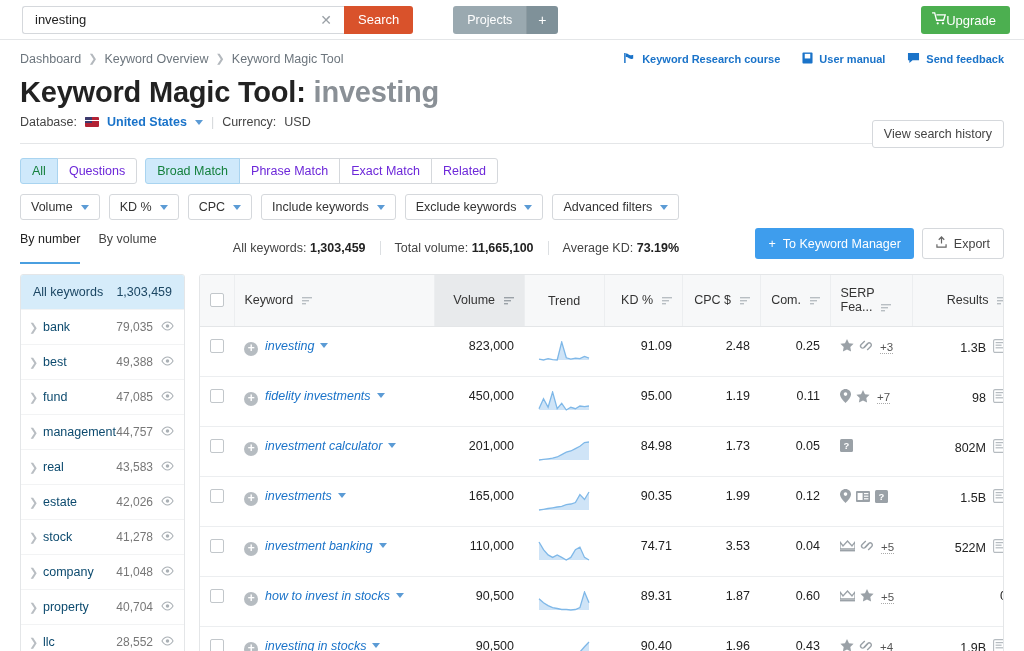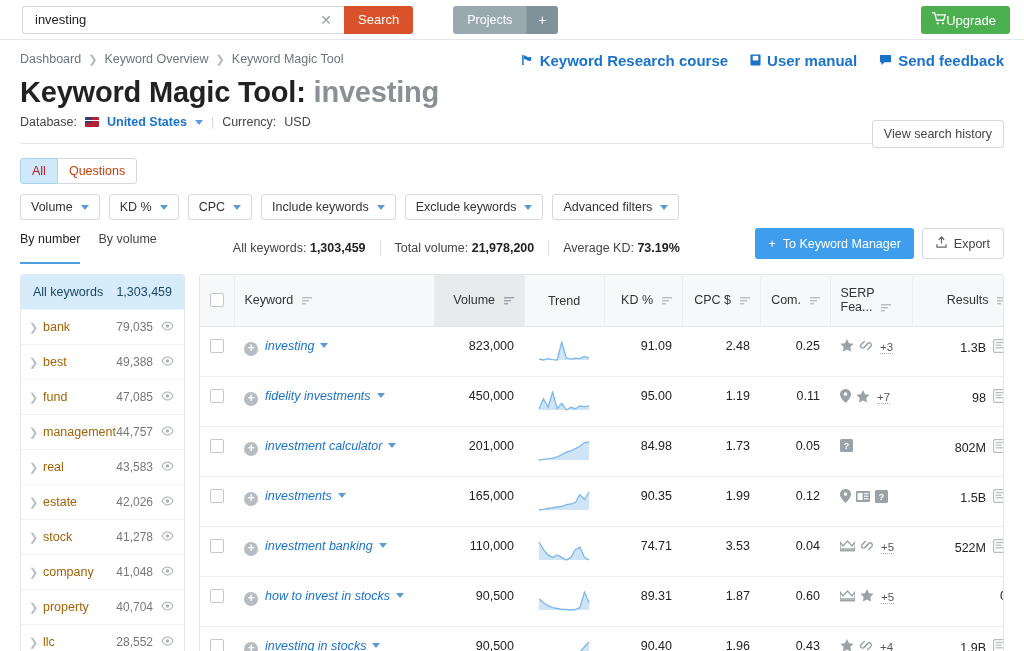--- a/index.html
+++ b/index.html
@@ -50,67 +50,67 @@
   .upgrade-btn {
     position:absolute; right:14px; top:6px;
     background:#4caf50; color:#fff; border:none; border-radius:3px;
     height:28px; padding:0 14px 0 11px; font-size:13px; cursor:pointer;
     display:flex; align-items:center; gap:0;
     font-family:"Liberation Sans", sans-serif;
   }
 
   
   .pagehead { padding:12px 20px 0 20px; position:relative; }
-  .crumbs { font-size:12.5px; color:#6c757d; display:flex; align-items:center; gap:7px; }
+  .crumbs { font-size:12.5px; color:#6c757d; display:flex; gap:7px; }
   .crumbs a { color:#6c757d; text-decoration:none; cursor:pointer; }
   .crumb-sep { color:#b3b8bd; font-size:11px; }
   h1.title {
     margin:10px 0 6px 0; font-size:29px; font-weight:bold; color:#222;
     letter-spacing:-0.2px;
   }
   h1.title .kw { color:#8a9096; font-weight:bold; }
   .dbline { font-size:12.5px; color:#444; display:flex; align-items:center; gap:8px; }
   .dbline .flag {
     display:inline-block; width:14px; height:10px; position:relative;
     background:#b22234; border-radius:1px; overflow:hidden; vertical-align:-1px;
   }
   .dbline .flag i { position:absolute; left:0; top:0; width:7px; height:6px; background:#3c3b6e; }
   .dbline .flag b { position:absolute; left:0; top:3px; width:14px; height:1px; background:#fff; }
   .dblink { color:#1a73c9; text-decoration:none; cursor:pointer; font-weight:bold; }
   .vsep { color:#d4d7da; }
 
   .toplinks {
     position:absolute; right:20px; top:12px; display:flex; gap:22px;
-    font-size:15px;
+    font-size:11px;
   }
   .toplinks a {
     color:#1a73c9; text-decoration:none; cursor:pointer;
     display:flex; align-items:center; gap:6px; font-weight:bold;
   }
   .history-btn {
     position:absolute; right:20px; top:80px;
     border:1px solid #d5d8dc; background:#fff; border-radius:3px;
     font-size:12.5px; color:#444; padding:6px 11px; cursor:pointer;
     font-family:"Liberation Sans", sans-serif;
   }
 
   .divider { height:1px; background:#e4e6e8; margin:14px 0 0 0; }
 
   
   .filters { padding:14px 20px 0 20px; }
   .tabgroup { display:flex; gap:0; margin-bottom:10px; }
   .tabgroup .grp { display:flex; margin-right:8px; }
   .tab {
-    border:1px solid #d5d8dc; background:#fff; font-size:12.5px; color:#c2410c;
+    border:1px solid #d5d8dc; background:#fff; font-size:12.5px; color:#6d28d9;
     padding:5px 11px; cursor:pointer; font-family:"Liberation Sans", sans-serif;
     margin-right:-1px;
   }
   .tab:first-child { border-radius:3px 0 0 3px; }
   .tab:last-child { border-radius:0 3px 3px 0; margin-right:0; }
-  .tab.active { background:#cfe9fb; border-color:#a9d4f0; color:#b91c1c; position:relative; z-index:2; }
+  .tab.active { background:#cfe9fb; border-color:#a9d4f0; color:#15803d; position:relative; z-index:2; }
 
   .dropdowns { display:flex; gap:9px; }
   .dd {
     border:1px solid #d5d8dc; background:#fff; border-radius:3px;
     font-size:12.5px; color:#333; padding:5px 10px; cursor:pointer;
     display:flex; align-items:center; gap:8px;
     font-family:"Liberation Sans", sans-serif;
   }
   .caret { width:0;height:0;border-left:4px solid transparent;border-right:4px solid transparent;border-top:5px solid #5b9bd5; }
 
@@ -146,21 +146,21 @@
   }
   .sb-all {
     background:#d6ecfa; display:flex; align-items:center; justify-content:space-between;
     padding:10px 12px; font-size:12.5px; color:#1b4663;
   }
   .sb-item {
     display:flex; align-items:center; padding:10px 10px 10px 8px; font-size:12.5px;
     color:#333; cursor:pointer; border-top:1px solid #f2f3f4;
   }
   .sb-chev { color:#b9bec3; font-size:11px; width:14px; flex:none; }
-  .sb-name { flex:1; color:#a16207; }
+  .sb-name { flex:1; color:#0c4a6e; }
   .sb-count { color:#777; font-size:12px; margin-right:8px; }
   .eye { flex:none; }
 
   .tablewrap { flex:1; border:1px solid #e4e6e8; border-radius:3px 3px 0 0; overflow:hidden; background:#fff; }
   table.kw { width:100%; border-collapse:collapse; table-layout:fixed; }
   table.kw th {
     background:#f7f8f9; font-size:12.5px; font-weight:normal; color:#333;
     padding:11px 10px; border-bottom:1px solid #e4e6e8; text-align:right;
     border-left:1px solid #eceef0;
   }
@@ -292,20 +292,26 @@
   <button class="history-btn">View search history</button>
   <div class="divider"></div>
 </div>
 
 <div class="filters">
   <div class="tabgroup">
     <div class="grp">
       <button class="tab active">All</button>
       <button class="tab">Questions</button>
     </div>
+    <div class="grp">
+      <button class="tab active">Broad Match</button>
+      <button class="tab">Phrase Match</button>
+      <button class="tab">Exact Match</button>
+      <button class="tab">Related</button>
+    </div>
   </div>
 
   <div class="dropdowns">
     <div class="dd">
       <span>Volume</span>
       <span class="caret"></span>
     </div>
     <div class="dd">
       <span>KD %</span>
       <span class="caret"></span>
@@ -335,21 +341,21 @@
     <div class="vt">By volume</div>
   </div>
   <div class="stats">
     <div class="stat">
       <span>All keywords:</span>
       <b>1,303,459</b>
     </div>
     <div class="statdiv"></div>
     <div class="stat">
       <span>Total volume:</span>
-      <b>21,978,200</b>
+      <b>11,665,100</b>
     </div>
     <div class="statdiv"></div>
     <div class="stat">
       <span>Average KD:</span>
       <b>73.19%</b>
     </div>
   </div>
   <div class="actions">
     <button class="kmbtn">
       <span>+</span>

